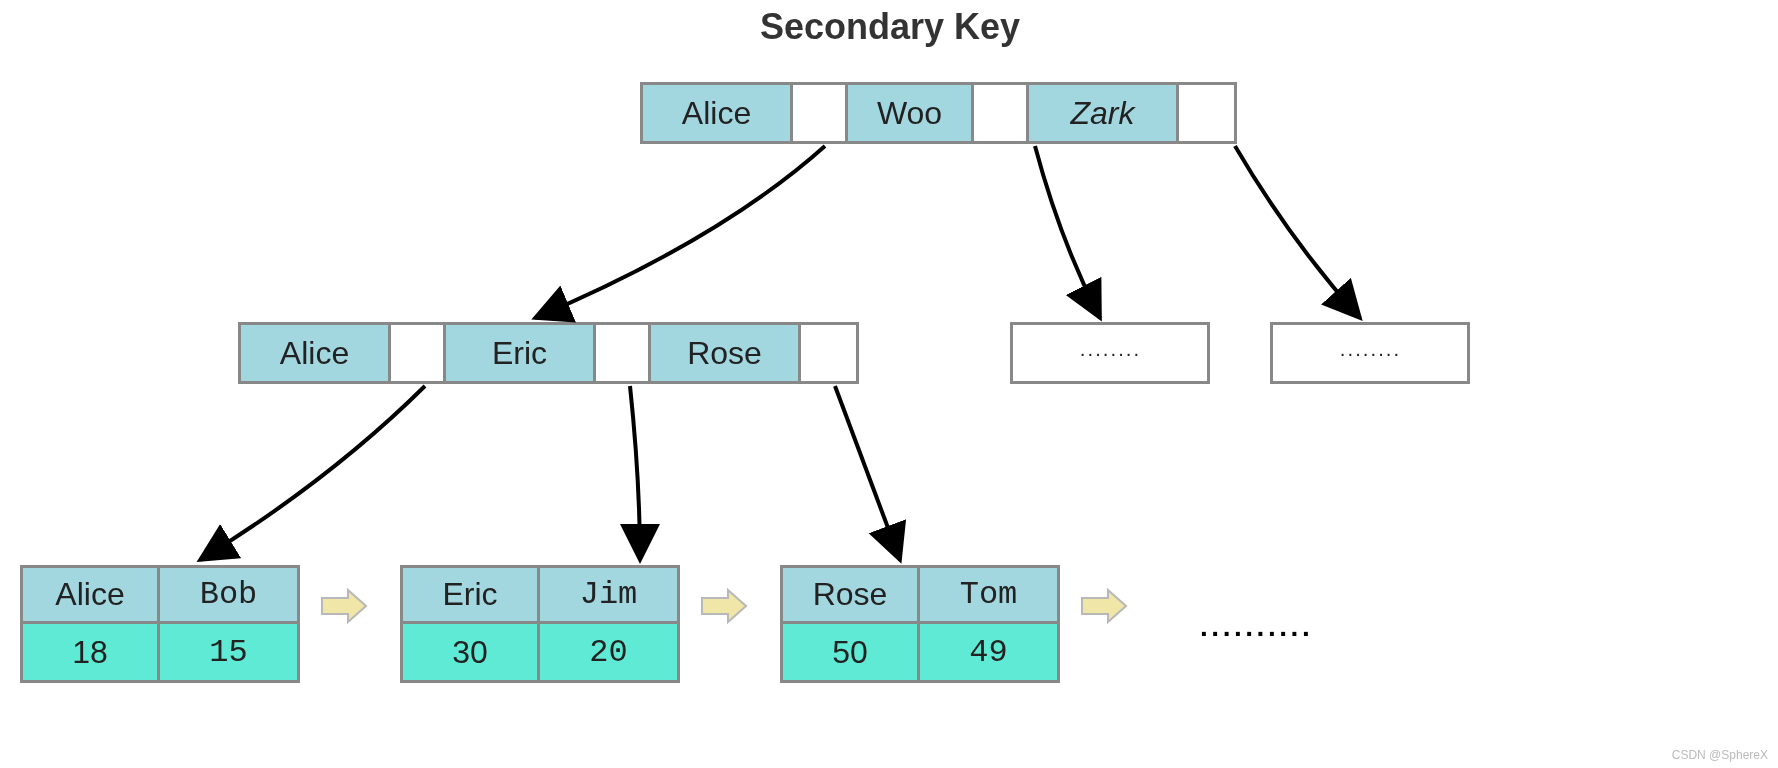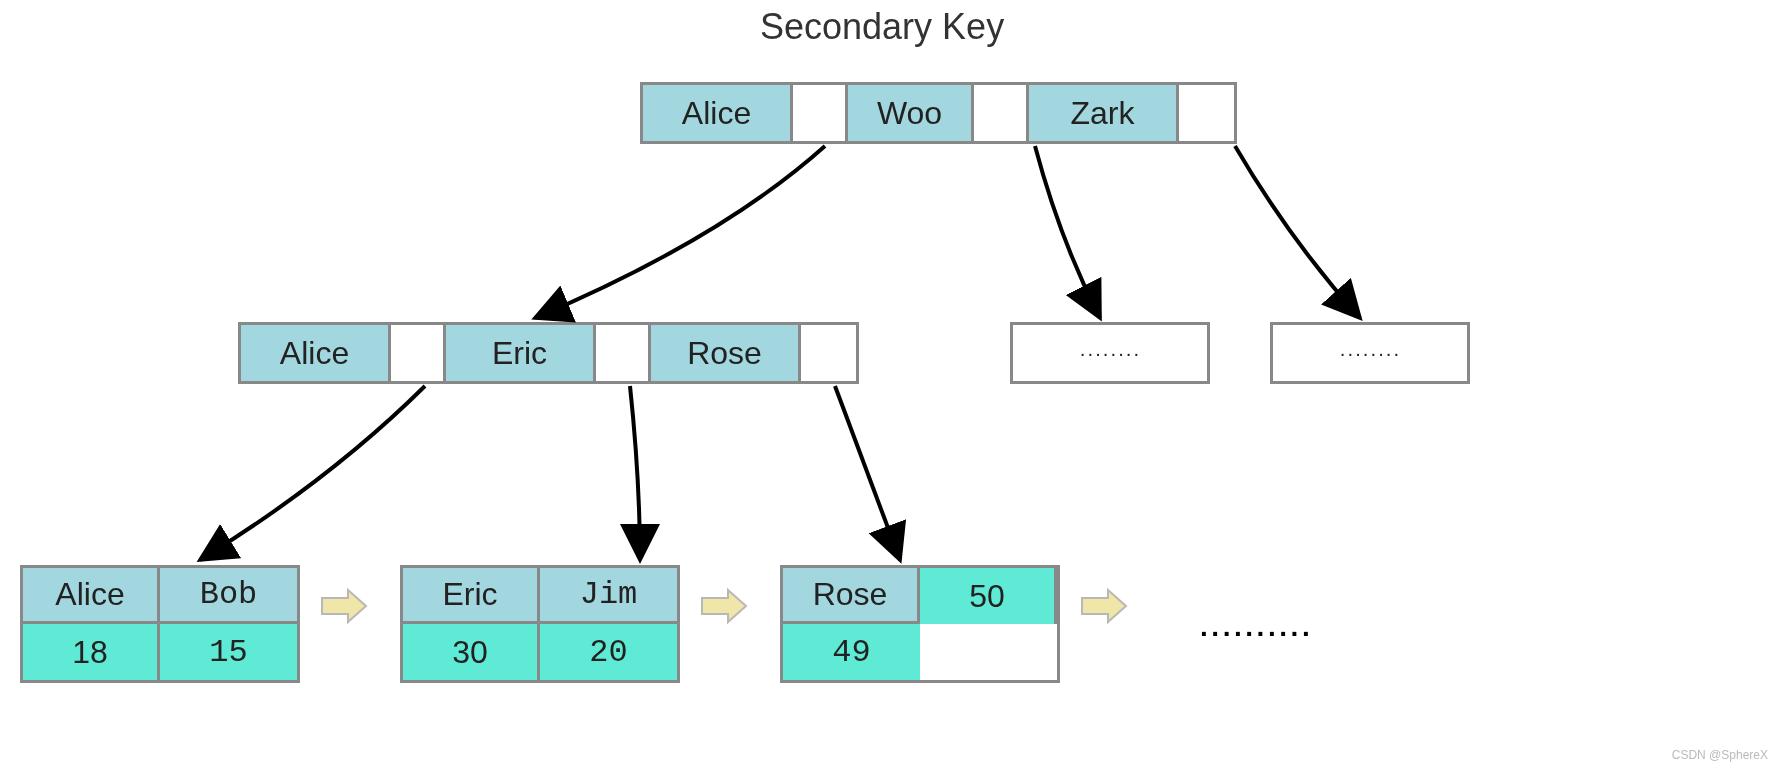--- a/index.html
+++ b/index.html
@@ -8,20 +8,21 @@
     width: 1778px;
     height: 768px;
     position: relative;
     font-family: "Segoe UI", Arial, sans-serif;
     background: #fff;
   }
   .title {
     position: absolute;
     font-size: 36px;
     color: #333;
+    font-weight: bold;
   }
   .node {
     position: absolute;
     display: flex;
     border: 3px solid #888;
   }
   .cell-key {
     background: #a3d7e0;
     border-right: 3px solid #888;
     display: flex;
@@ -98,21 +99,21 @@
 </head>
 <body>
 
 <div class="title" style="left:760px; top:6px;">Secondary  Key</div>
 
 <div class="node" style="left:640px; top:82px; height:62px;">
   <div class="cell-key" style="width:150px;">Alice</div>
   <div class="cell-ptr" style="width:55px;"></div>
   <div class="cell-key" style="width:126px;">Woo</div>
   <div class="cell-ptr" style="width:55px;"></div>
-  <div class="cell-key" style="width:150px;">Zark</div>
+  <div class="cell-key" style="width:150px;font-style:italic;">Zark</div>
   <div class="cell-ptr" style="width:55px;"></div>
 </div>
 
 <div class="node" style="left:238px; top:322px; height:62px;">
   <div class="cell-key" style="width:150px;">Alice</div>
   <div class="cell-ptr" style="width:55px;"></div>
   <div class="cell-key" style="width:150px;">Eric</div>
   <div class="cell-ptr" style="width:55px;"></div>
   <div class="cell-key" style="width:150px;">Rose</div>
   <div class="cell-ptr" style="width:55px;"></div>
@@ -130,20 +131,21 @@
 
 <div class="leaf" style="left:400px; top:565px; width:280px; height:118px; grid-template-columns:1fr 1fr; grid-template-rows:1fr 1fr;">
   <div class="leaf-key">Eric</div>
   <div class="leaf-key nr">Jim</div>
   <div class="leaf-val">30</div>
   <div class="leaf-val nr">20</div>
 </div>
 
 <div class="leaf" style="left:780px; top:565px; width:280px; height:118px; grid-template-columns:1fr 1fr; grid-template-rows:1fr 1fr;">
   <div class="leaf-key">Rose</div>
+  <div class="leaf-key nr">Tom</div>
   <div class="leaf-val">50</div>
   <div class="leaf-val nr">49</div>
 </div>
 
 <div class="dots" style="left:1200px; top:618px;">··········</div>
 
 <div class="watermark" style="right:10px; bottom:6px;">CSDN @SphereX</div>
 
 <svg class="arrows">
   <defs>

